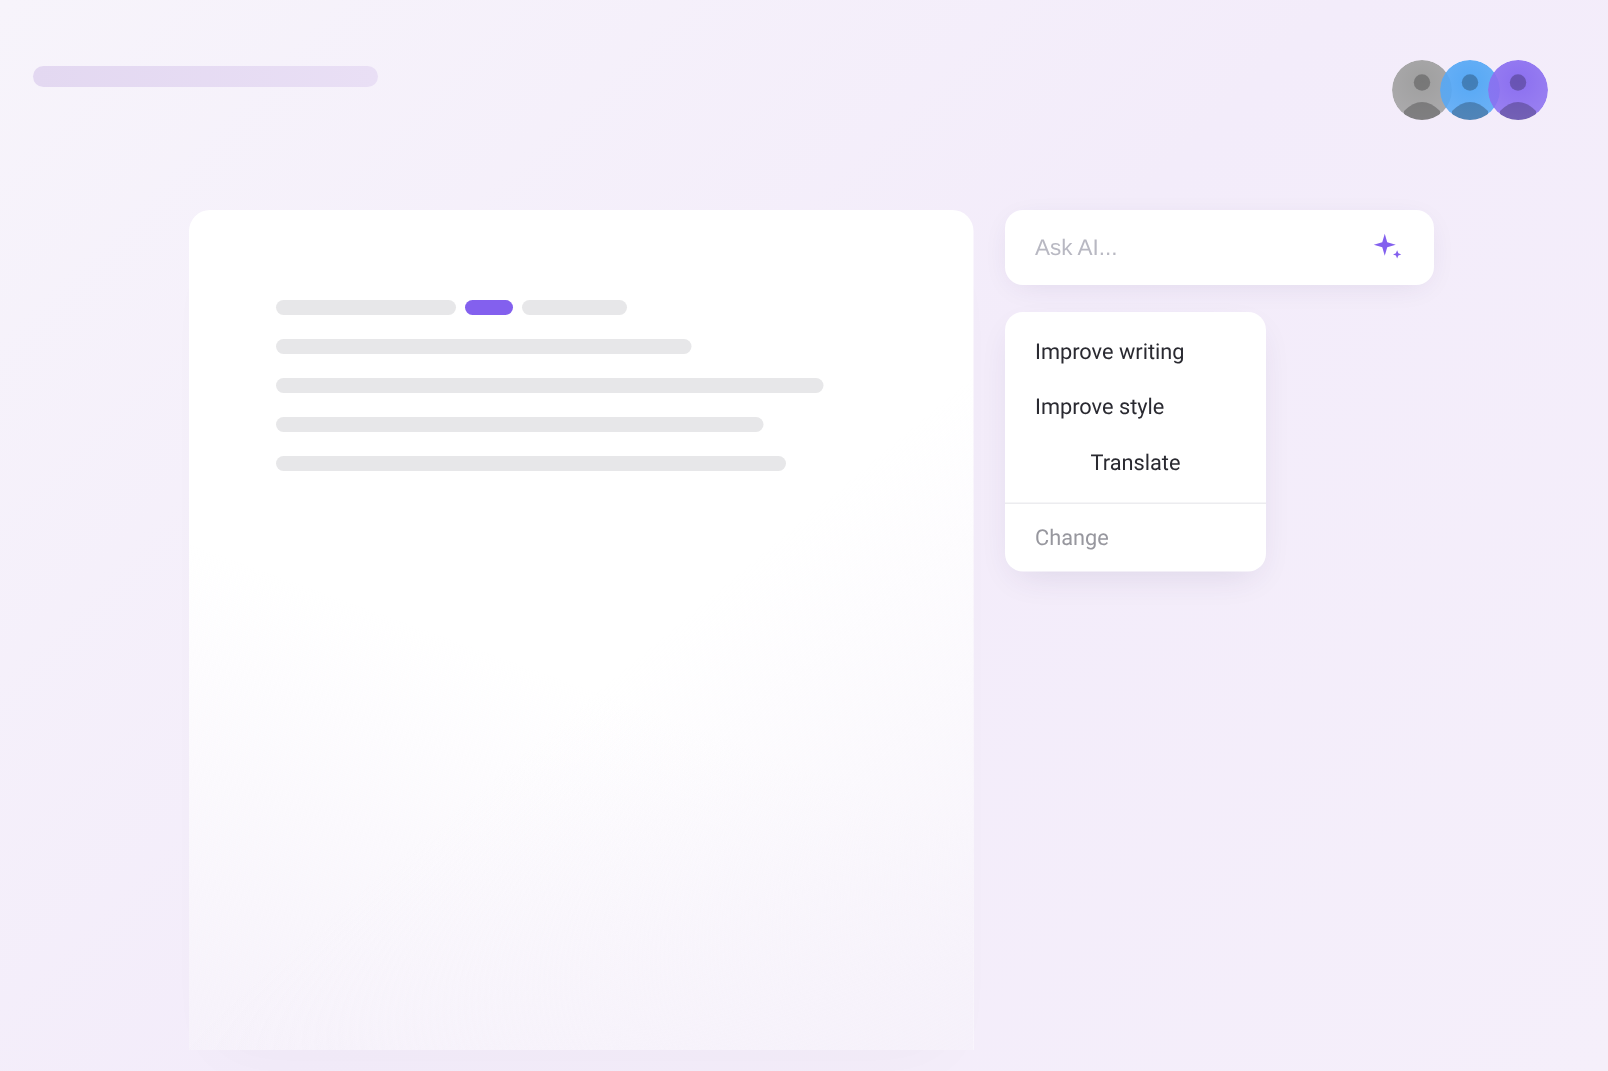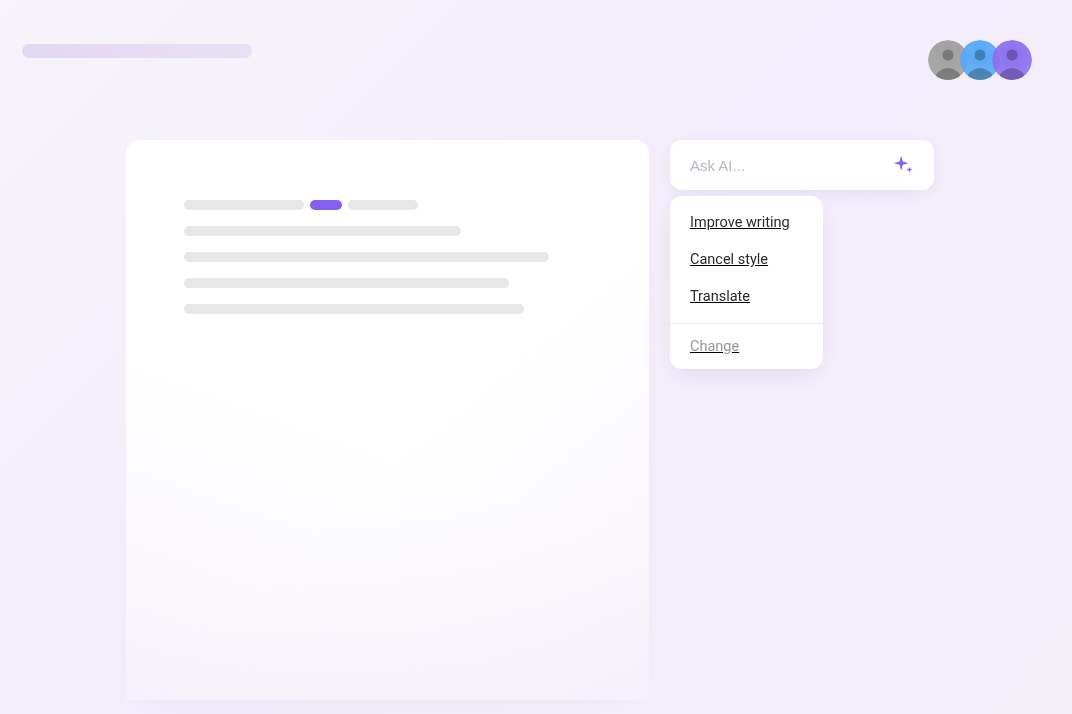--- a/index.html
+++ b/index.html
@@ -66,21 +66,21 @@
     border-radius: 5px;
     background: #e7e7e9;
   }
   .ph.hl { background: #8360ee; }
 
   
   .ask-ai {
     position: absolute;
     top: 140px;
     left: 670px;
-    width: 264px;
+    width: 286px;
     height: 50px;
     background: #fff;
     border-radius: 12px;
     display: flex;
     align-items: center;
     padding: 0 20px;
     box-shadow: 0 4px 20px -6px rgba(60,40,100,0.12);
   }
   .ask-ai input {
     border: none;
@@ -89,37 +89,36 @@
     font-size: 15px;
     color: #4b4b53;
     background: transparent;
   }
   .ask-ai input::placeholder { color: #b8b8c2; }
   .sparkle { color: #8360ee; display:flex; align-items:center; }
 
   
   .menu {
     position: absolute;
-    top: 196px;
+    top: 208px;
     left: 670px;
-    width: 153px;
+    width: 174px;
     background: #fff;
     border-radius: 12px;
     box-shadow: 0 8px 24px -8px rgba(60,40,100,0.14);
     overflow: hidden;
-    text-decoration: underline;
   }
   .menu-item {
     padding: 10px 20px;
     font-size: 14.5px;
     color: #2a2a31;
     cursor: pointer;
   }
   .menu-item:first-child { padding-top: 18px; }
-  .menu-item:nth-child(3) { padding-bottom: 18px; }
+  .menu-item:nth-child(3) { padding-bottom: 18px; text-align: center; }
   .menu-sep { border-top: 1px solid #ececef; }
   .menu-cancel {
     padding: 14px 20px;
     font-size: 14.5px;
     color: #97979e;
     cursor: pointer;
   }
 </style>
 </head>
 <body>
@@ -197,18 +196,18 @@
     <svg width="22" height="22" viewBox="0 0 24 24" fill="currentColor">
       <path d="M10 2 L11.8 8.2 L18 10 L11.8 11.8 L10 18 L8.2 11.8 L2 10 L8.2 8.2 Z"></path>
       <path d="M19 14 L19.9 16.1 L22 17 L19.9 17.9 L19 20 L18.1 17.9 L16 17 L18.1 16.1 Z"></path>
     </svg>
   </span>
 </div>
 
 <div class="menu">
   <div id="menu-items">
       <div class="menu-item">Improve writing</div>
-      <div class="menu-item">Cancel style</div>
+      <div class="menu-item">Improve style</div>
       <div class="menu-item">Translate</div>
     </div>
   <div class="menu-sep"></div>
   <div class="menu-cancel">Change</div>
 </div>
 
 </body></html>

